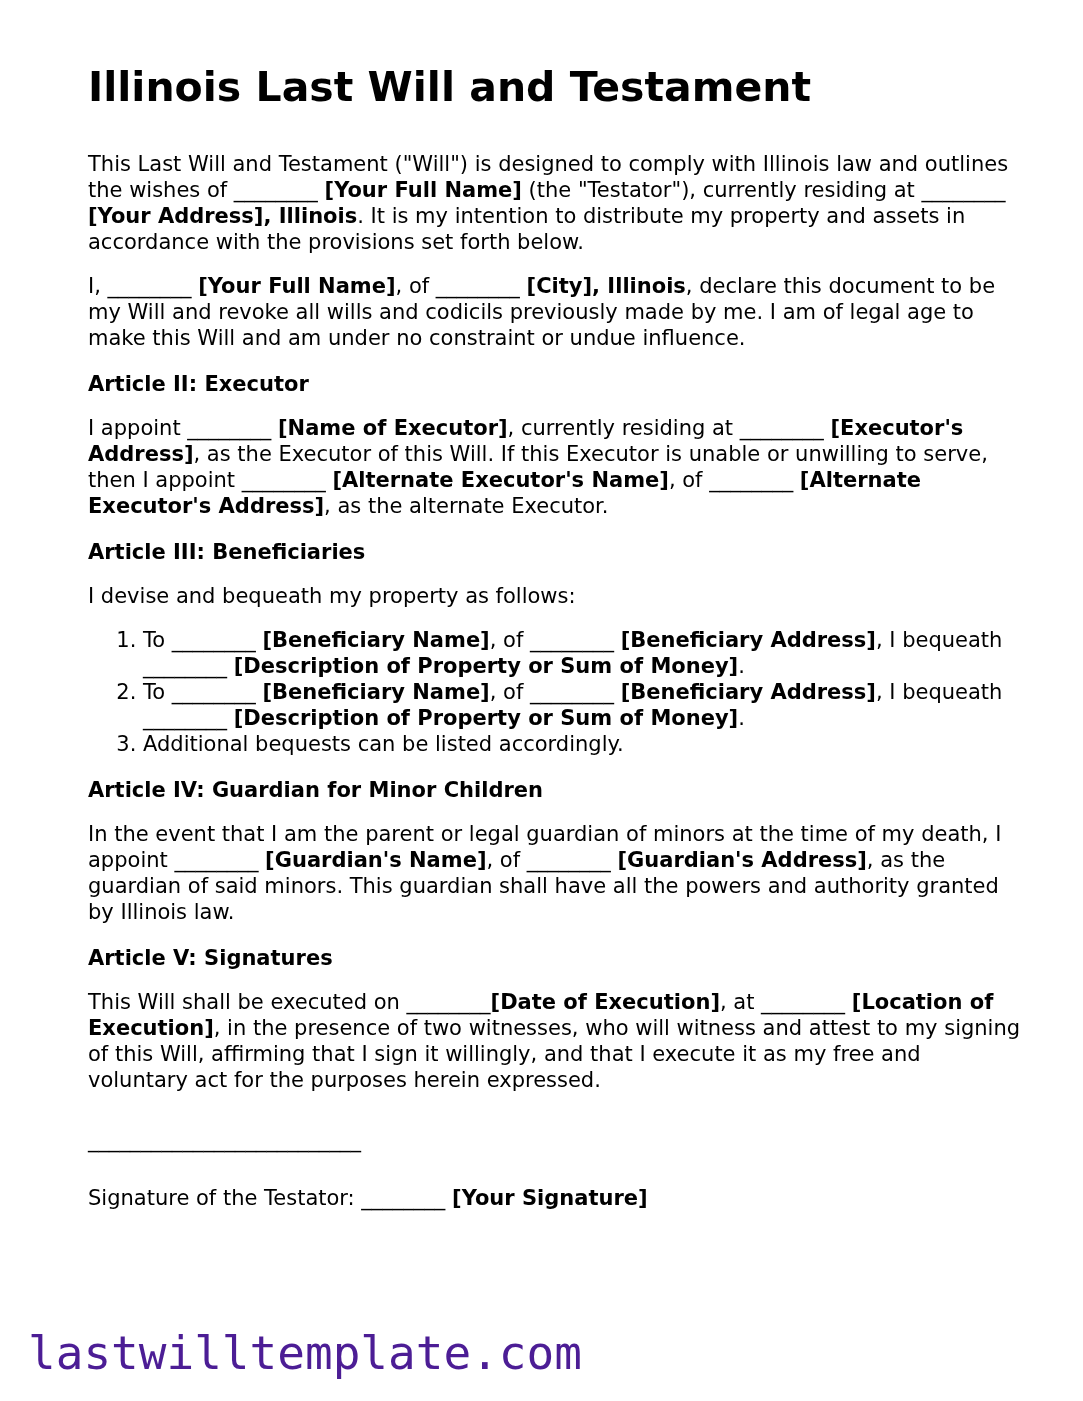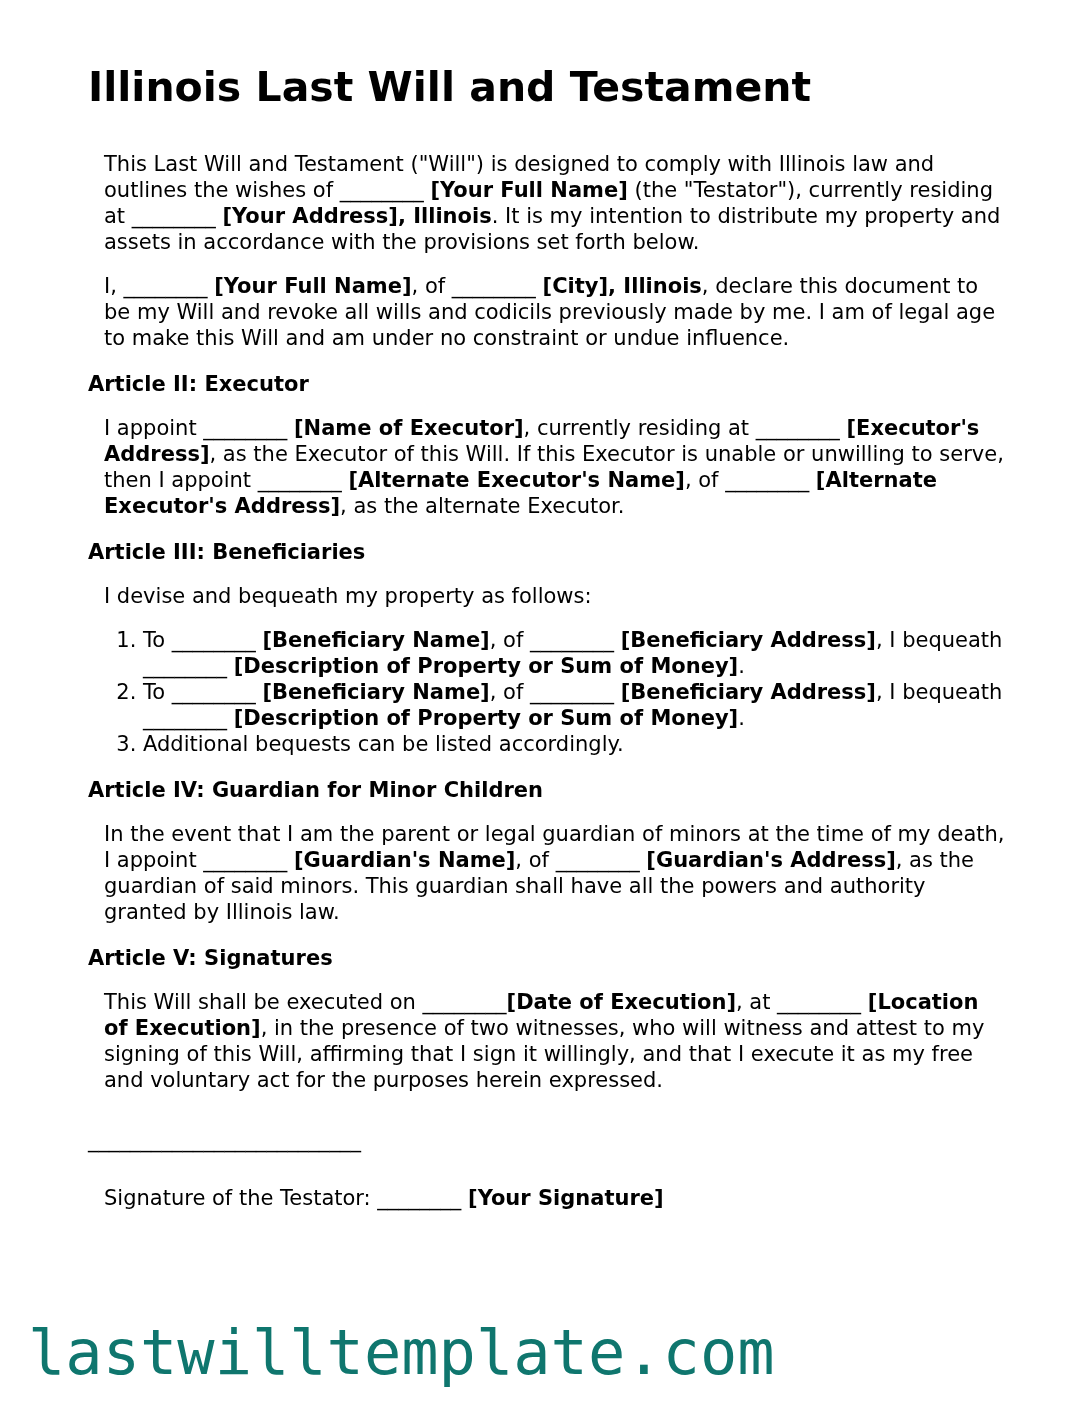--- a/index.html
+++ b/index.html
@@ -24,34 +24,34 @@
     line-height: 47px;
     font-weight: bold;
     margin: 0 0 40px 0;
   }
   h3 {
     font-size: 21px;
     line-height: 26px;
     font-weight: bold;
     margin: 20px 0 18px 0;
   }
-  p { margin: 18px 16px; }
+  p { margin: 18px 0; }
   ol { margin: 18px 0; padding-left: 55px; }
   li { margin: 0; }
   b { font-weight: bold; }
   .sig-line { margin: 34px 0 32px 0; letter-spacing: 0; }
   .watermark {
     position: absolute;
     left: 28px;
     top: 1330px;
     z-index: 0;
     font-family: "DejaVu Sans Mono", monospace;
-    font-size: 62px;
+    font-size: 46px;
     line-height: 46px;
-    color: #0f766e;
+    color: #4c1d95;
     white-space: nowrap;
   }
 </style>
 </head>
 <body>
 
 <div class="watermark">lastwilltemplate.com</div>
 
 <div class="page">
   <h1>Illinois Last Will and Testament</h1>

